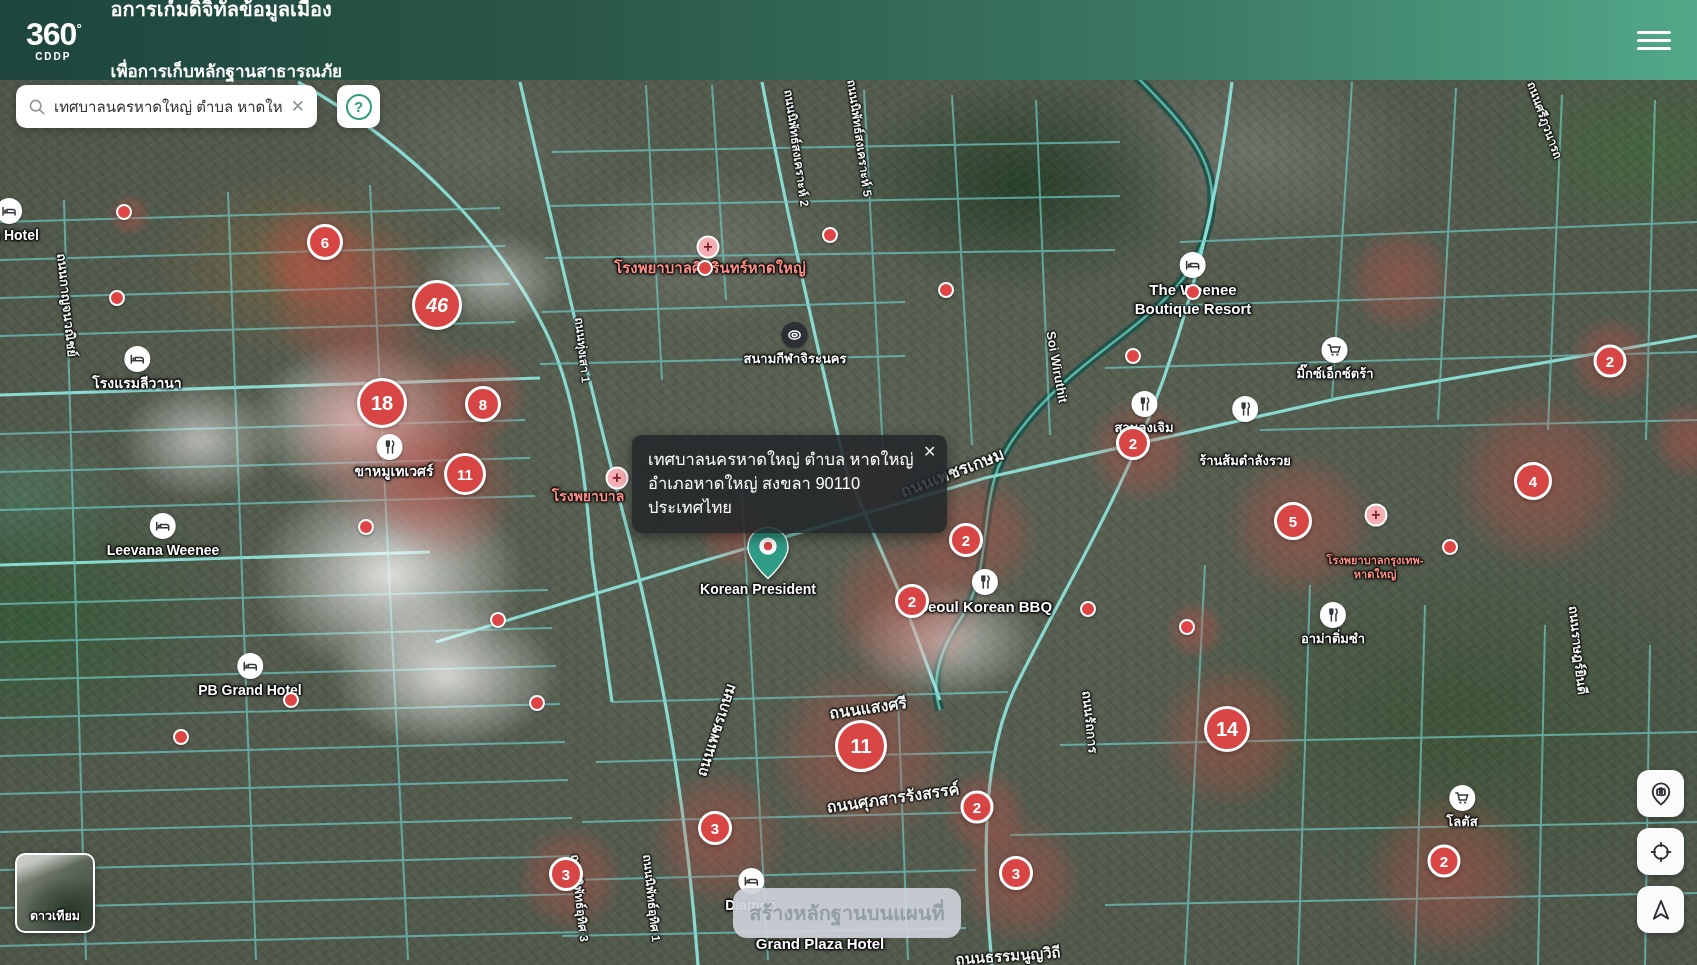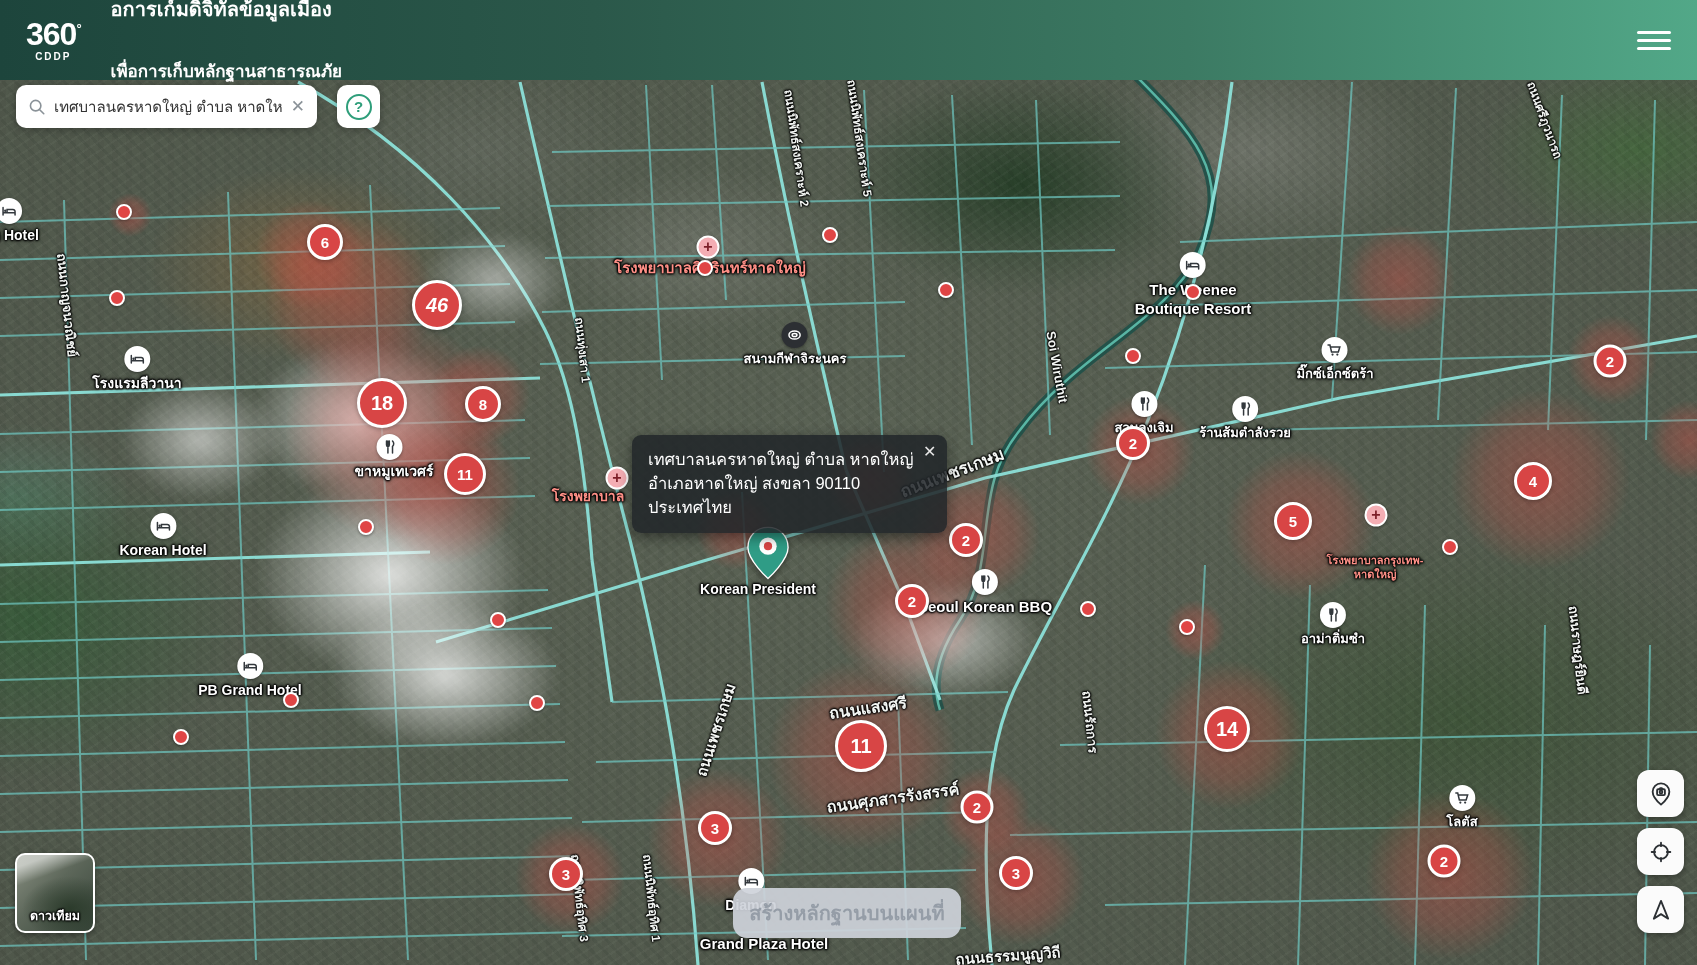--- a/index.html
+++ b/index.html
@@ -284,21 +284,21 @@
           </svg>
         </span>
         <span class="map-label-text" style="font-size: 14px;">โรงแรมลีวานา</span>
       </div>
       <div class="map-poi" style="left: 163px; top: 513px;">
         <span class="poi-icon">
           <svg viewBox="0 0 16 16">
             <use href="#bed-icon"></use>
           </svg>
         </span>
-        <span class="map-label-text" style="font-size: 14px;">Korean Hotel</span>
+        <span class="map-label-text" style="font-size: 14px;">Leevana Weenee</span>
       </div>
       <div class="map-poi" style="left: 250px; top: 653px;">
         <span class="poi-icon">
           <svg viewBox="0 0 16 16">
             <use href="#bed-icon"></use>
           </svg>
         </span>
         <span class="map-label-text" style="font-size: 14px;">PB Grand Hotel</span>
       </div>
       <div class="map-poi" style="left: 751px; top: 868px;">
@@ -311,21 +311,21 @@
       </div>
       <div class="map-poi" style="left: 1193px; top: 252px;">
         <span class="poi-icon">
           <svg viewBox="0 0 16 16">
             <use href="#bed-icon"></use>
           </svg>
         </span>
         <span class="map-label-text" style="font-size: 15px;">The Weenee
 Boutique Resort</span>
       </div>
-      <div class="map-poi no-icon" style="left: 764px; top: 944px;">
+      <div class="map-poi no-icon" style="left: 820px; top: 944px;">
         <span class="map-label-text" style="font-size: 15px;">Grand Plaza Hotel</span>
       </div>
       <div class="map-poi no-icon" style="left: 758px; top: 590px;">
         <span class="map-label-text" style="font-size: 14px;">Korean President</span>
       </div>
       <div class="map-poi" style="left: 390px; top: 434px;">
         <span class="poi-icon">
           <svg viewBox="0 0 16 16">
             <use href="#restaurant-icon"></use>
           </svg>
@@ -347,21 +347,21 @@
           </svg>
         </span>
         <span class="map-label-text" style="font-size: 13px;">สวนลุงเจิม</span>
       </div>
       <div class="map-poi" style="left: 1245px; top: 396px;">
         <span class="poi-icon">
           <svg viewBox="0 0 16 16">
             <use href="#restaurant-icon"></use>
           </svg>
         </span>
-        <span class="map-label-text" style="font-size: 13px;">ร้านส้มตำลังรวย</span>
+        <span class="map-label-text" style="font-size: 13px; margin-top: 28px;">ร้านส้มตำลังรวย</span>
       </div>
       <div class="map-poi" style="left: 1333px; top: 602px;">
         <span class="poi-icon">
           <svg viewBox="0 0 16 16">
             <use href="#restaurant-icon"></use>
           </svg>
         </span>
         <span class="map-label-text" style="font-size: 13px;">อาม่าติ่มซำ</span>
       </div>
       <div class="map-poi" style="left: 1335px; top: 337px;">

